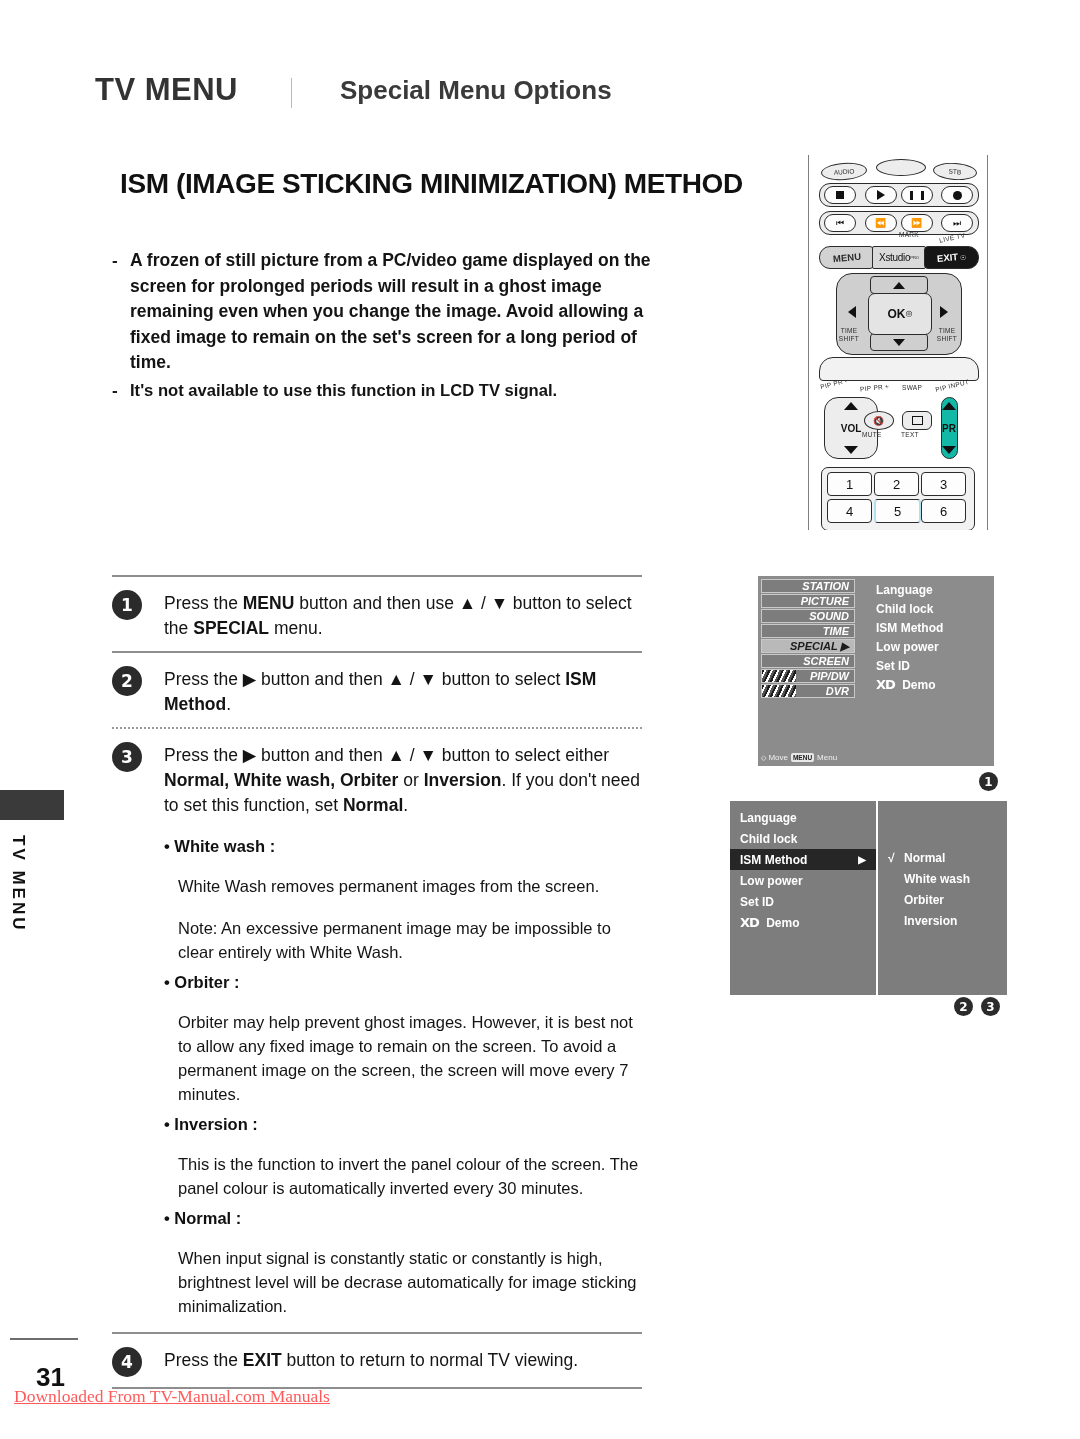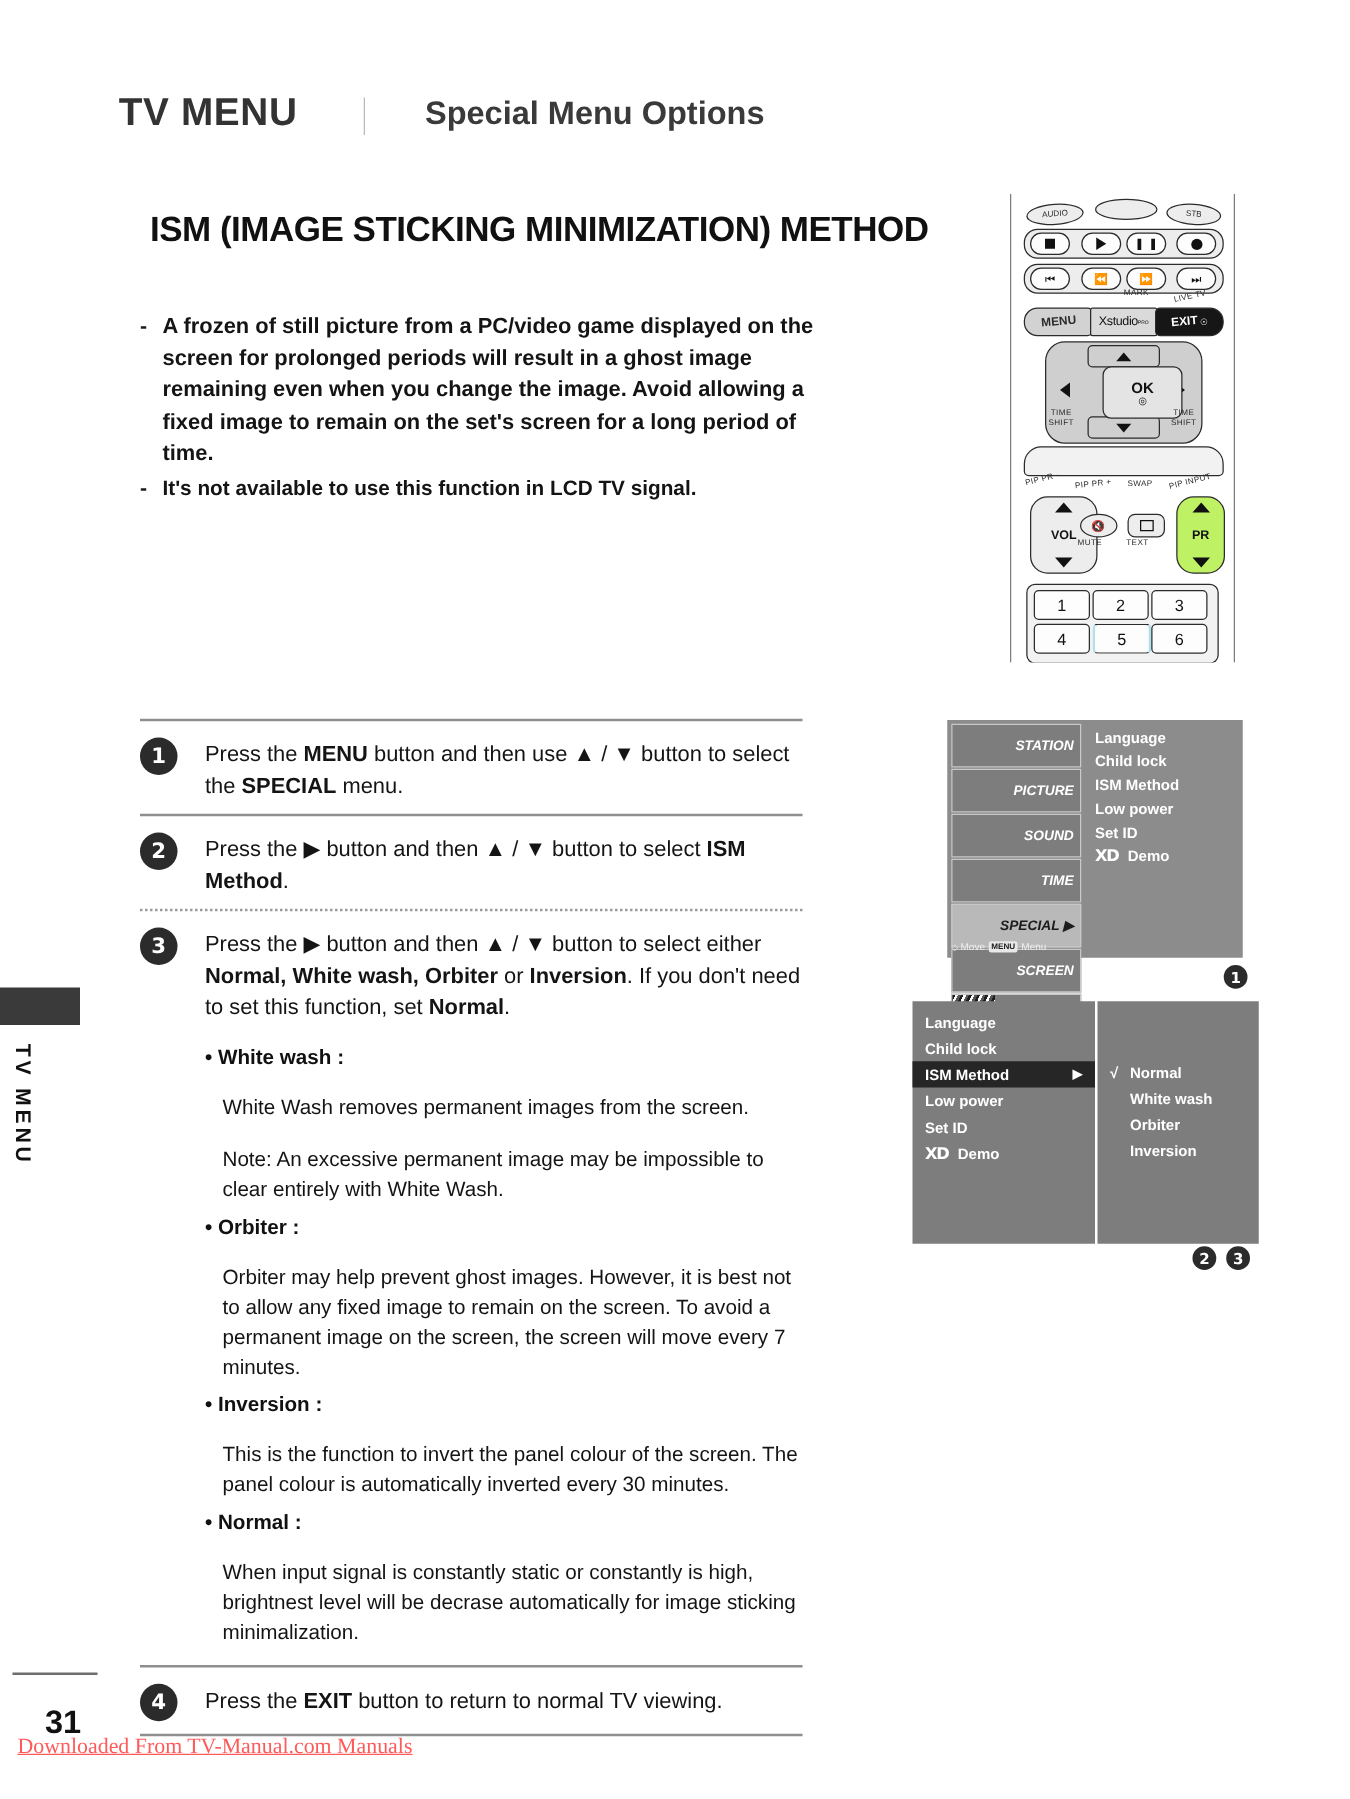--- a/index.html
+++ b/index.html
@@ -94,21 +94,21 @@
   }
 
   .navpad{
     position:absolute;border:1.6px solid #2b2b2b;border-radius:16px;background:#cfcfcf;
   }
 
   
   .osd1{position:absolute;left:758px;top:576px;width:236px;height:190px;background:#8c8c8c;}
   .osd1-left{position:absolute;left:0;top:0;width:110px;height:190px;background:#8c8c8c;}
   .osd-tab{
-    height:35px;margin:0 3px 1px 3px;background:#7d7d7d;border:1px solid #c9c9c9;
+    height:14px;margin:0 13px 1px 3px;background:#7d7d7d;border:1px solid #c9c9c9;
     display:flex;align-items:center;justify-content:flex-end;
     font-size:11px;font-style:italic;font-weight:bold;color:#ffffff;padding-right:5px;
     font-family:"Liberation Sans",sans-serif;box-sizing:border-box;
   }
   .osd-tab.sel{background:#b9b9b9;color:#1c1c1c;}
   .osd-tab.thumb{position:relative;}
   .thumb-img{
     position:absolute;left:0;top:0;width:34px;height:100%;
     background:
       repeating-linear-gradient(115deg,#1d1d1d 0 2px,#ffffff 2px 4px,#555 4px 6px);
@@ -297,21 +297,21 @@
     </div>
     <div class="rm" style="left:62px;top:178px;width:56px;height:16px;border:1.5px solid #2b2b2b;border-radius:4px;background:#cfcfcf;display:flex;align-items:center;justify-content:center;">
       <span style="width:0;height:0;border-top:7px solid #111;border-left:6px solid transparent;border-right:6px solid transparent;"></span>
     </div>
     <div class="rm" style="left:31px;top:140px;width:26px;height:34px;display:flex;align-items:center;justify-content:center;">
       <span style="width:0;height:0;border-right:8px solid #111;border-top:6px solid transparent;border-bottom:6px solid transparent;"></span>
     </div>
     <div class="rm" style="left:123px;top:140px;width:26px;height:34px;display:flex;align-items:center;justify-content:center;">
       <span style="width:0;height:0;border-left:8px solid #111;border-top:6px solid transparent;border-bottom:6px solid transparent;"></span>
     </div>
-    <div class="rm" style="left:74px;top:138px;width:62px;height:40px;border:1.6px solid #2b2b2b;border-radius:7px;background:#e4e4e4;display:flex;flex-direction:column;align-items:center;justify-content:center;">
+    <div class="rm" style="left:60px;top:138px;width:62px;height:40px;border:1.6px solid #2b2b2b;border-radius:7px;background:#e4e4e4;display:flex;align-items:center;justify-content:center;">
       <span style="font-size:12px;font-weight:bold;color:#111;">OK</span>
       <span style="font-size:8px;color:#111;line-height:8px;">◎</span>
     </div>
     <div class="rm cap" style="left:26px;top:172px;width:30px;text-align:center;line-height:8px;">
       <span>TIME SHIFT</span>
     </div>
     <div class="rm cap" style="left:124px;top:172px;width:30px;text-align:center;line-height:8px;">
       <span>TIME SHIFT</span>
     </div>
 
@@ -319,21 +319,21 @@
     <div class="rm cap" style="left:12px;top:225px;transform:rotate(-14deg);">PIP PR -</div>
     <div class="rm cap" style="left:52px;top:229px;transform:rotate(-6deg);">PIP PR +</div>
     <div class="rm cap" style="left:94px;top:229px;">SWAP</div>
     <div class="rm cap" style="left:127px;top:227px;transform:rotate(-14deg);">PIP INPUT</div>
 
     <div class="rm" style="left:16px;top:242px;width:54px;height:62px;border:1.6px solid #2b2b2b;border-radius:14px;background:#ededed;display:flex;flex-direction:column;align-items:center;justify-content:space-between;padding:4px 0;box-sizing:border-box;">
       <span style="width:0;height:0;border-bottom:8px solid #111;border-left:7px solid transparent;border-right:7px solid transparent;"></span>
       <span style="font-size:10px;font-weight:bold;color:#111;">VOL</span>
       <span style="width:0;height:0;border-top:8px solid #111;border-left:7px solid transparent;border-right:7px solid transparent;"></span>
     </div>
-    <div class="rm" style="left:133px;top:242px;width:39px;height:62px;border:1.6px solid #2b2b2b;border-radius:14px;background:#bef264;display:flex;flex-direction:column;align-items:center;justify-content:space-between;padding:4px 0;box-sizing:border-box;">
+    <div class="rm" style="left:133px;top:242px;width:17px;height:62px;border:1.6px solid #2b2b2b;border-radius:14px;background:#14b8a6;display:flex;flex-direction:column;align-items:flex-start;justify-content:space-between;padding:4px 0;box-sizing:border-box;">
       <span style="width:0;height:0;border-bottom:8px solid #111;border-left:7px solid transparent;border-right:7px solid transparent;"></span>
       <span style="font-size:10px;font-weight:bold;color:#111;">PR</span>
       <span style="width:0;height:0;border-top:8px solid #111;border-left:7px solid transparent;border-right:7px solid transparent;"></span>
     </div>
 
     <div class="rm oval" style="left:56px;top:256px;width:28px;height:17px;">
       <span style="font-size:9px;">🔇</span>
     </div>
     <div class="rm cap" style="left:54px;top:276px;">MUTE</div>
     <div class="rm oval" style="left:94px;top:256px;width:28px;height:17px;border-radius:6px;">

